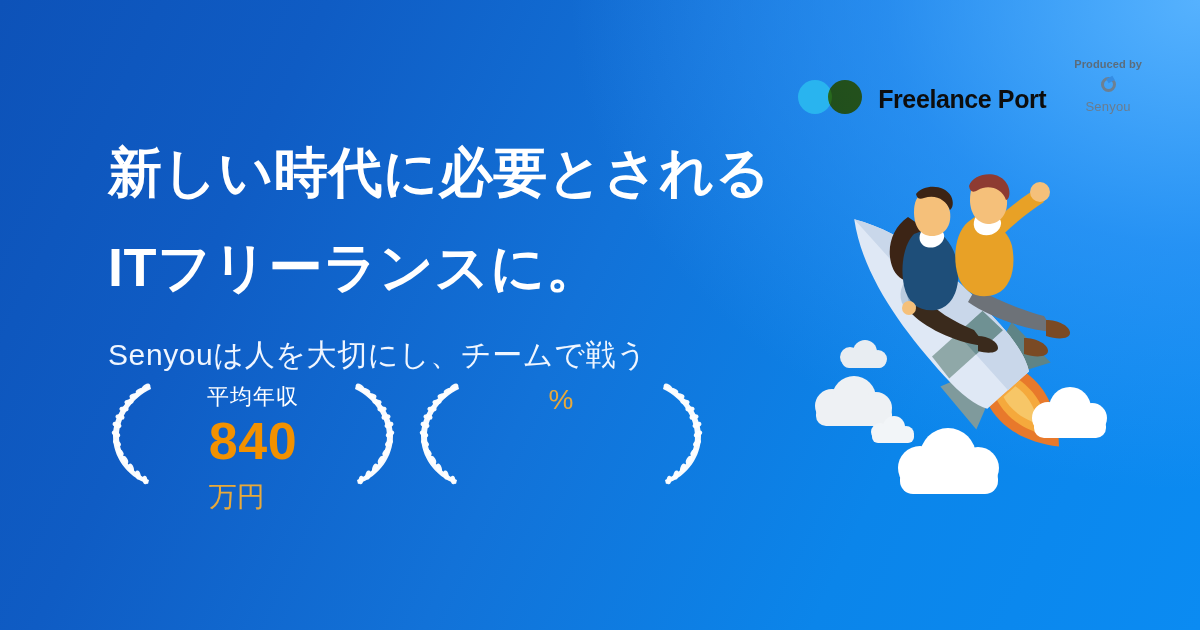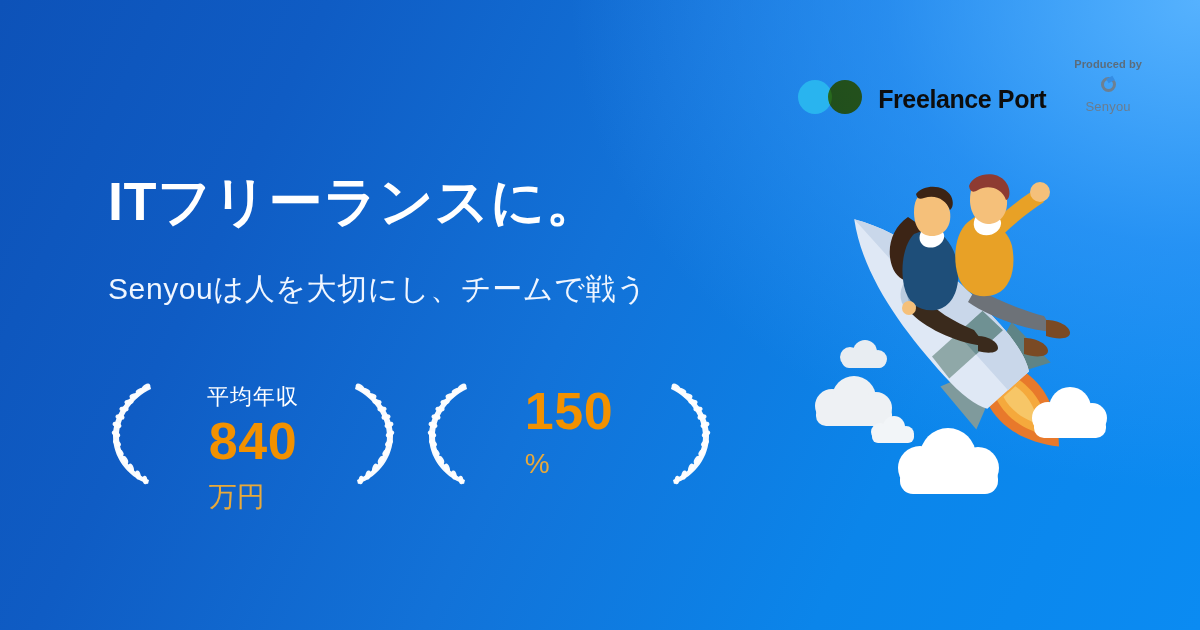--- a/index.html
+++ b/index.html
@@ -56,21 +56,21 @@
     font-size:54px; font-weight:bold; color:#ffffff;
     line-height:1.22; letter-spacing:0.5px;
   }
   .headline .l2 { display:block;margin-top:29px; }
   .subhead {
     margin-top:34px;
     font-size:30px; color:#f0f6ff; font-weight:400;
     letter-spacing:0.6px;
   }
   
-  .stats { position:absolute; left:108px; top:378px; display:flex; gap:26px; }
+  .stats { position:absolute; left:108px; top:378px; display:flex; gap:18px; }
   .stat { position:relative; width:290px; height:112px; }
   .laurel { position:absolute; top:2px; width:48px; height:108px; }
   .laurel.left  { left:0; }
   .laurel.right { right:0; transform:scaleX(-1); }
   .stat-body {
     position:absolute; left:54px; right:54px; top:4px; bottom:0;
     display:flex; flex-direction:column; align-items:center; justify-content:flex-start;
   }
   .stat-label {
     font-size:22px; color:#ffffff; letter-spacing:1px; white-space:nowrap;
@@ -100,20 +100,21 @@
     <div class="logo-name">Freelance Port</div>
     <div class="produced">
       <span class="produced-text">Produced by</span>
       <span class="senyou-ring"></span>
       <span class="senyou-name">Senyou</span>
     </div>
   </div>
 
   <div class="copy">
     <h1 class="headline">
+      <span class="l1">新しい時代に必要とされる</span>
       <span class="l2">ITフリーランスに。</span>
     </h1>
     <p class="subhead">Senyouは人を大切にし、チームで戦う</p>
   </div>
 
   <div class="stats">
 
     <div class="stat">
       <svg class="laurel left" viewBox="0 0 48 108">
         <g fill="#ffffff">
@@ -183,21 +184,20 @@
             <ellipse cx="12" cy="72" rx="4.6" ry="2.6" transform="rotate(52 12 72)"></ellipse>
             <ellipse cx="17" cy="80" rx="4.6" ry="2.6" transform="rotate(62 17 80)"></ellipse>
             <ellipse cx="23" cy="88" rx="4.6" ry="2.6" transform="rotate(70 23 88)"></ellipse>
             <ellipse cx="30" cy="95" rx="4.6" ry="2.6" transform="rotate(76 30 95)"></ellipse>
             <ellipse cx="37" cy="100" rx="4.3" ry="2.4" transform="rotate(82 37 100)"></ellipse>
           </g>
         </g>
       </svg>
       <div class="stat-body">
         <div class="stat-value-row">
-          <span class="stat-number">150</span>
           <span class="stat-unit">%</span>
         </div>
       </div>
       <svg class="laurel right" viewBox="0 0 48 108">
         <g fill="#ffffff">
           <path d="M42 5 C20 14 5 36 5 56 C5 76 18 96 40 104 L41 100 C22 92 11 75 11 56 C11 37 24 18 43 9 Z" opacity="0.97"></path>
           <g opacity="0.97">
             <ellipse cx="38" cy="7" rx="4.6" ry="2.6" transform="rotate(-32 38 7)"></ellipse>
             <ellipse cx="32" cy="11" rx="4.6" ry="2.6" transform="rotate(-25 32 11)"></ellipse>
             <ellipse cx="26" cy="16" rx="4.6" ry="2.6" transform="rotate(-16 26 16)"></ellipse>

